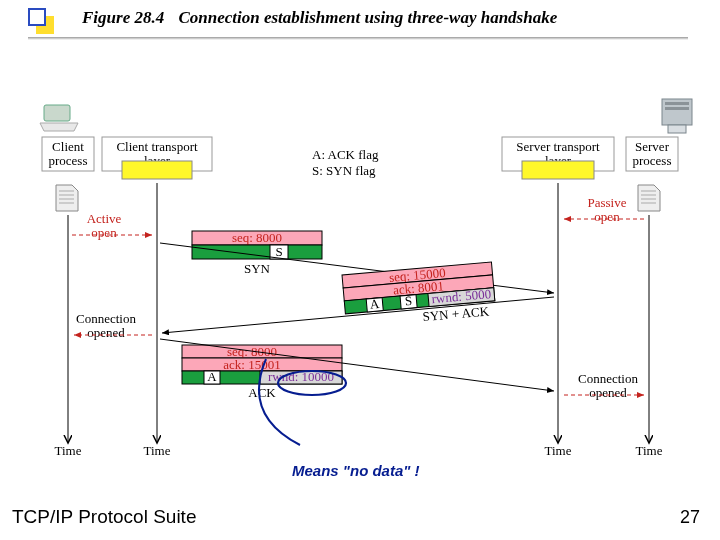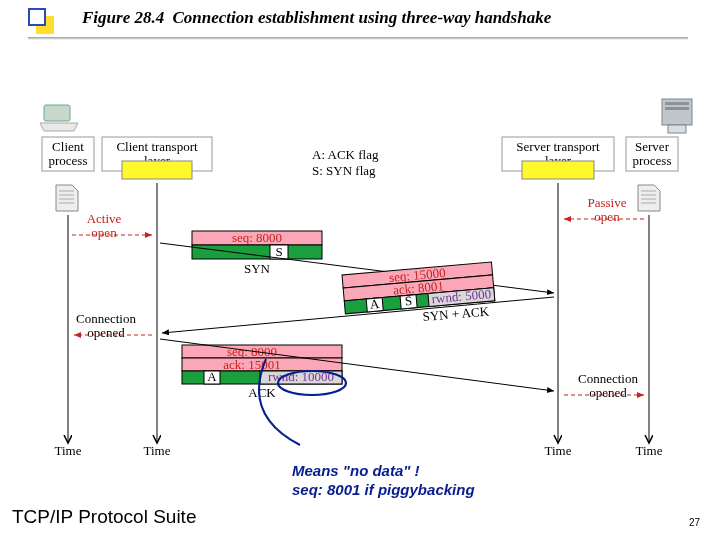--- a/index.html
+++ b/index.html
@@ -18,39 +18,39 @@
     width: 28px;
     height: 28px;
   }
   .logo .sq1 { position:absolute; top:0; left:0; width:18px; height:18px; background:#fff; border:2px solid #2a4bc0; }
   .logo .sq2 { position:absolute; top:8px; left:8px; width:18px; height:18px; background:#ffde2e; border:none; }
   .title {
     position: absolute; top: 8px; left: 82px;
     font-weight: bold; font-size: 17px; font-style: italic;
   }
   .title .fnum { font-style: italic; }
-  .title .caption { margin-left: 4px; }
+  .title .caption { margin-left: 10px; }
   .hr {
     position:absolute; top:37px; left:28px; width:660px; height:2px;
     background:linear-gradient(to bottom,#999,#ddd);
     box-shadow:0 1px 0 #eee;
   }
   .diagram { position:absolute; top:75px; left:32px; width:672px; height:380px; }
   svg { width:100%; height:100%; }
   .boxlabel { font-family:"Times New Roman",serif; font-size:13px; fill:#000; }
   .seglabel { font-family:"Times New Roman",serif; font-size:13px; fill:#000; }
   .red { fill:#c4231e; }
   .purple { fill:#7b2f99; }
   .footer-left {
     position:absolute; left:12px; bottom:12px;
     font-family:Arial,Helvetica,sans-serif; font-size:19px;
   }
   .footer-right {
     position:absolute; right:20px; bottom:12px;
-    font-family:Arial,Helvetica,sans-serif; font-size:10px;
+    font-family:Arial,Helvetica,sans-serif; font-size:18px;
   }
   .callout {
     position:absolute; left:292px; top:462px;
     font-family:"Comic Sans MS","Arial",sans-serif;
     font-weight:bold; font-style:italic; font-size:15px;
     color:#061d90; line-height:1.25;
   }
 </style>
 </head>
 <body>
@@ -196,17 +196,16 @@
   </g>
   <line x1="128" y1="264" x2="522" y2="316" stroke="#000" marker-end="url(#arrBsolid)"></line>
 
   <ellipse cx="280" cy="308" rx="34" ry="12" fill="none" stroke="#061d90" stroke-width="2.2"></ellipse>
   <path d="M234,284 Q210,340 268,370" fill="none" stroke="#061d90" stroke-width="2"></path>
 </svg>
 </div>
 
 <div class="callout">
   <div>Means "no data" !</div>
-  <div>seq: 8001 if piggybacking</div>
 </div>
 
 <div class="footer-left">TCP/IP Protocol Suite</div>
 <div class="footer-right">27</div>
 
 </body></html>

